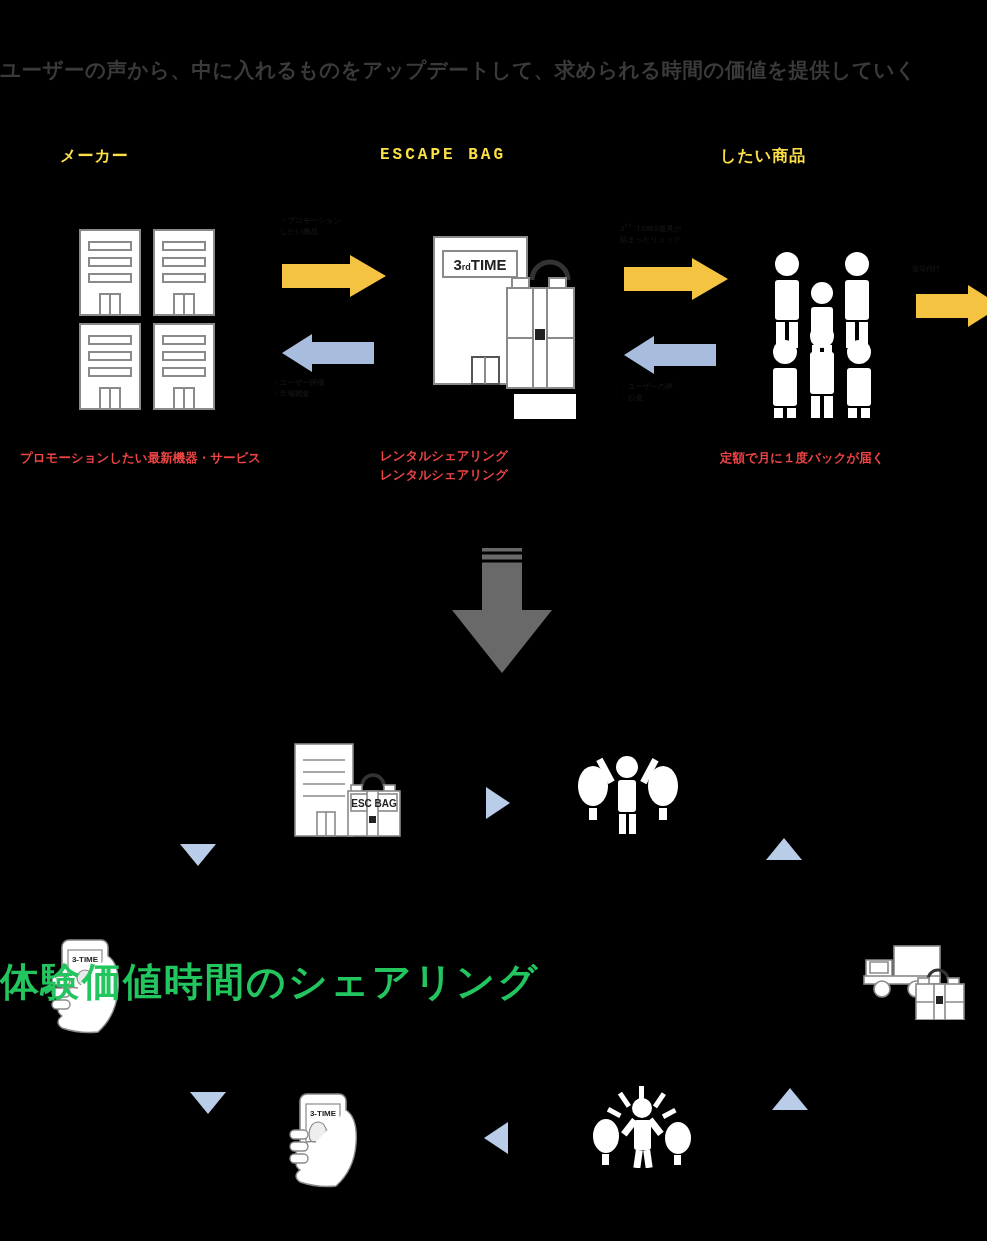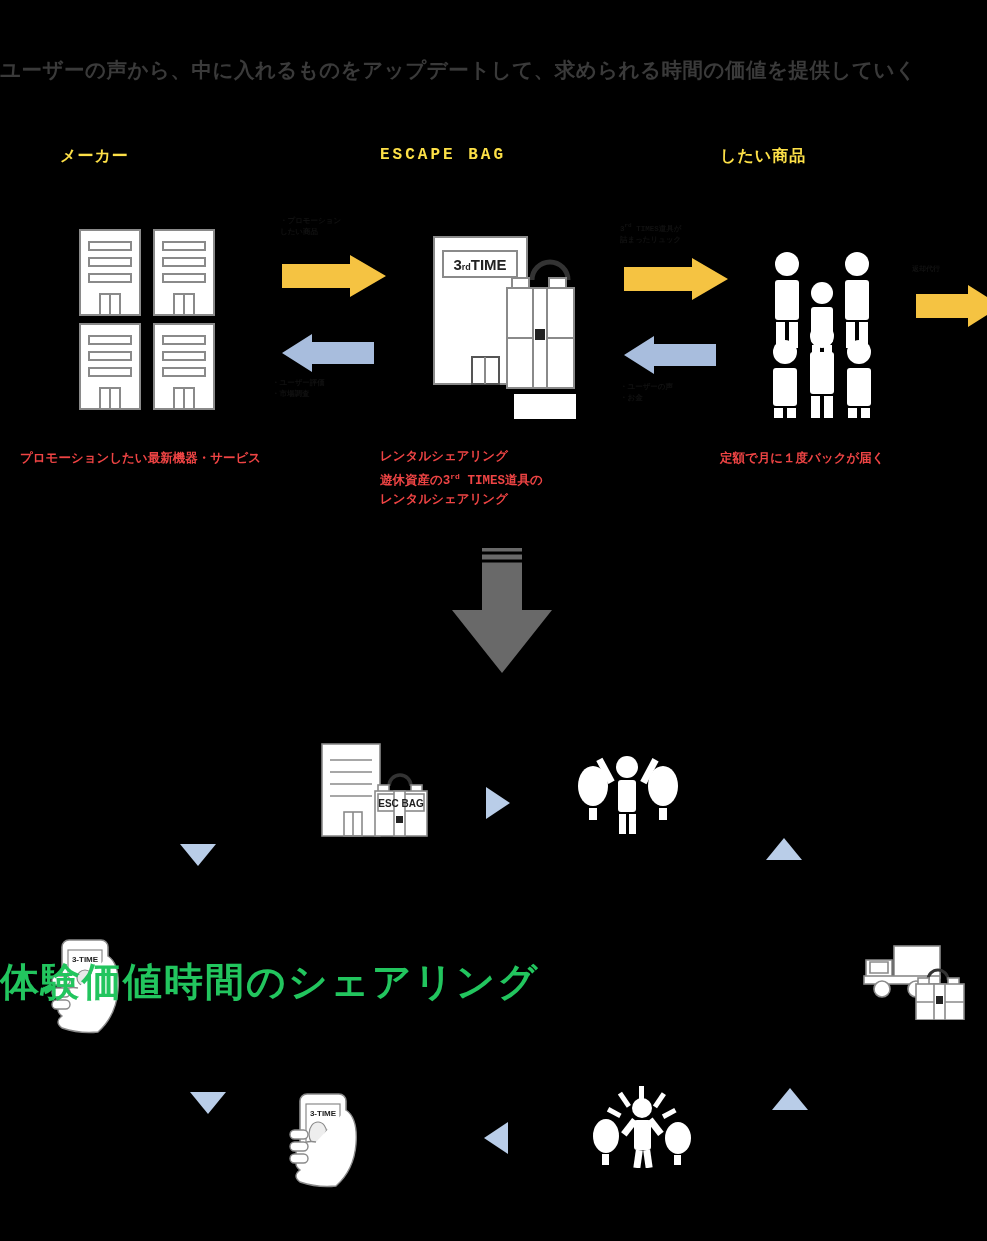--- a/index.html
+++ b/index.html
@@ -174,34 +174,33 @@
 <div class="abs" style="left:916px;top:285px;width:85px;height:42px;">
   <svg width="85" height="42" viewBox="0 0 85 42">
     <polygon points="0,9 52,9 52,0 85,21 52,42 52,33 0,33" fill="#f5c342"></polygon>
   </svg>
 </div>
 <div class="abs ctr tiny" id="lbl-c1">返却代行</div>
 
 <div class="abs ctr caption" id="cap-maker">プロモーションしたい最新機器・サービス</div>
 <div class="abs ctr caption" id="cap-bag">
   <div>レンタルシェアリング</div>
-  <div>遊休資産の3<sup style="font-size:8px">rd</sup> TIMES道具の</div>
   <div>レンタルシェアリング</div>
 </div>
 <div class="abs ctr caption" id="cap-user">定額で月に１度バックが届く</div>
 
 <div class="abs" style="left:452px;top:548px;width:100px;height:125px;">
   <svg width="100" height="125" viewBox="0 0 100 125">
     <polygon points="30,0 70,0 70,62 100,62 50,125 0,62 30,62" fill="#696969"></polygon>
     <line x1="30" y1="5" x2="70" y2="5" stroke="#000" stroke-width="3"></line>
     <line x1="30" y1="13" x2="70" y2="13" stroke="#000" stroke-width="3"></line>
   </svg>
 </div>
 
-<div class="abs" style="left:320px;top:742px;width:110px;height:98px;">
+<div class="abs" style="left:293px;top:742px;width:110px;height:98px;">
   <svg width="110" height="98" viewBox="0 0 110 98">
     <rect x="2" y="2" width="58" height="92" fill="#fff" stroke="#8a8a8a" stroke-width="1.6"></rect>
     <g stroke="#8a8a8a" stroke-width="1.6" fill="none">
       <line x1="10" y1="18" x2="52" y2="18"></line>
         <line x1="10" y1="30" x2="52" y2="30"></line>
       <line x1="10" y1="42" x2="52" y2="42"></line>
         <line x1="10" y1="54" x2="52" y2="54"></line>
       <rect x="24" y="70" width="18" height="24"></rect>
         <line x1="33" y1="70" x2="33" y2="94"></line>
     </g>

